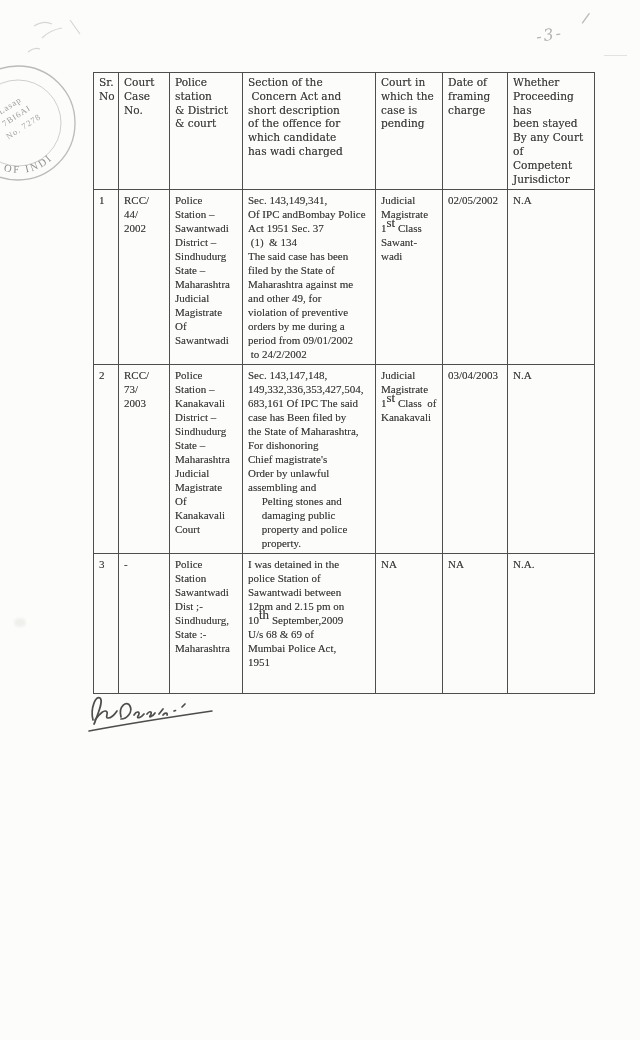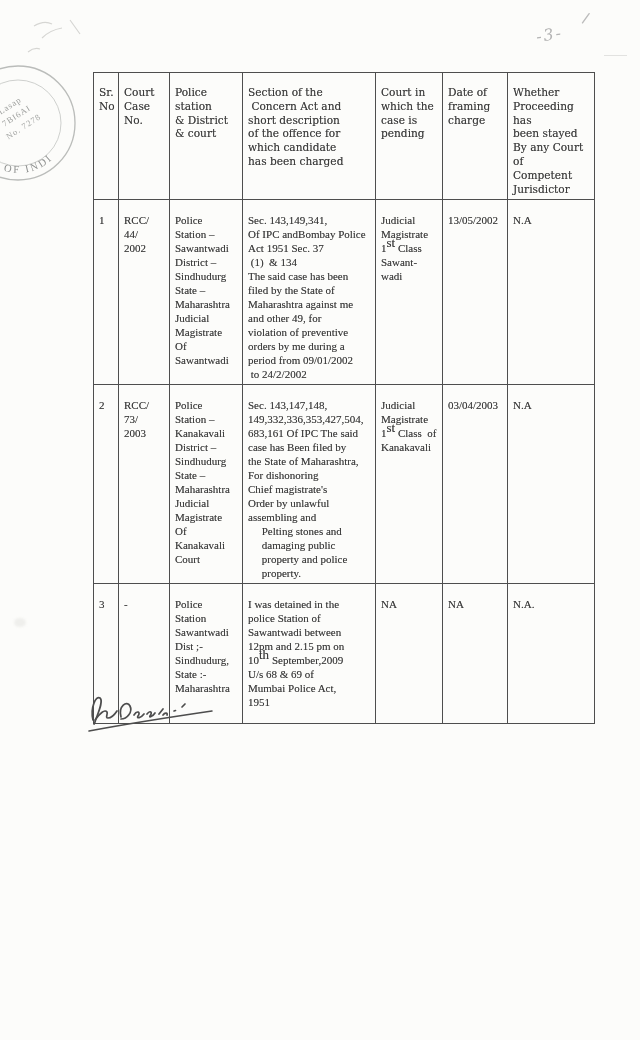--- a/index.html
+++ b/index.html
@@ -8,21 +8,21 @@
     background:#fcfcfa; overflow:hidden;
     font-family:"Liberation Serif","DejaVu Serif",serif;
   }
   table.case-table {
     position:absolute; left:93px; top:72px; width:501px;
     border-collapse:collapse; table-layout:fixed;
   }
   .case-table td, .case-table th {
     border:1px solid #4e4e4e;
     vertical-align:top; text-align:left; font-weight:normal;
-    padding:13px 3px 3px 5px;
+    padding:3px 3px 3px 5px;
     font-size:11px; line-height:14px; color:#3b3b3b;
     white-space:pre-wrap; word-wrap:break-word;
     text-shadow:0 0 0.3px rgba(59,59,59,0.55);
   }
   .case-table th {
     font-family:"DejaVu Serif","Liberation Serif",serif;
     font-size:10.6px; line-height:13.8px;
   }
   tr.h-header { height:116px; }
   tr.h-r1 { height:175px; }
@@ -95,21 +95,21 @@
 No.</th>
       <th>Police
 station
 &amp; District
 &amp; court</th>
       <th>Section of the
  Concern Act and
 short description
 of the offence for
 which candidate
-has been charged</th>
+has wadi charged</th>
       <th>Court in
 which the
 case is
 pending</th>
       <th>Date of
 framing
 charge</th>
       <th>Whether
 Proceeding
 has
@@ -145,21 +145,21 @@
 and other 49, for
 violation of preventive
 orders by me during a
 period from 09/01/2002
  to 24/2/2002</td>
       <td><span>Judicial
 Magistrate
 1</span><sup class="ord">st</sup><span> Class
 Sawant-
 wadi</span></td>
-      <td>13/05/2002</td>
+      <td>02/05/2002</td>
       <td>N.A</td>
     </tr>
     <tr class="h-r2">
       <td>2</td>
       <td>RCC/
 73/
 2003</td>
       <td>Police
 Station –
 Kanakavali

